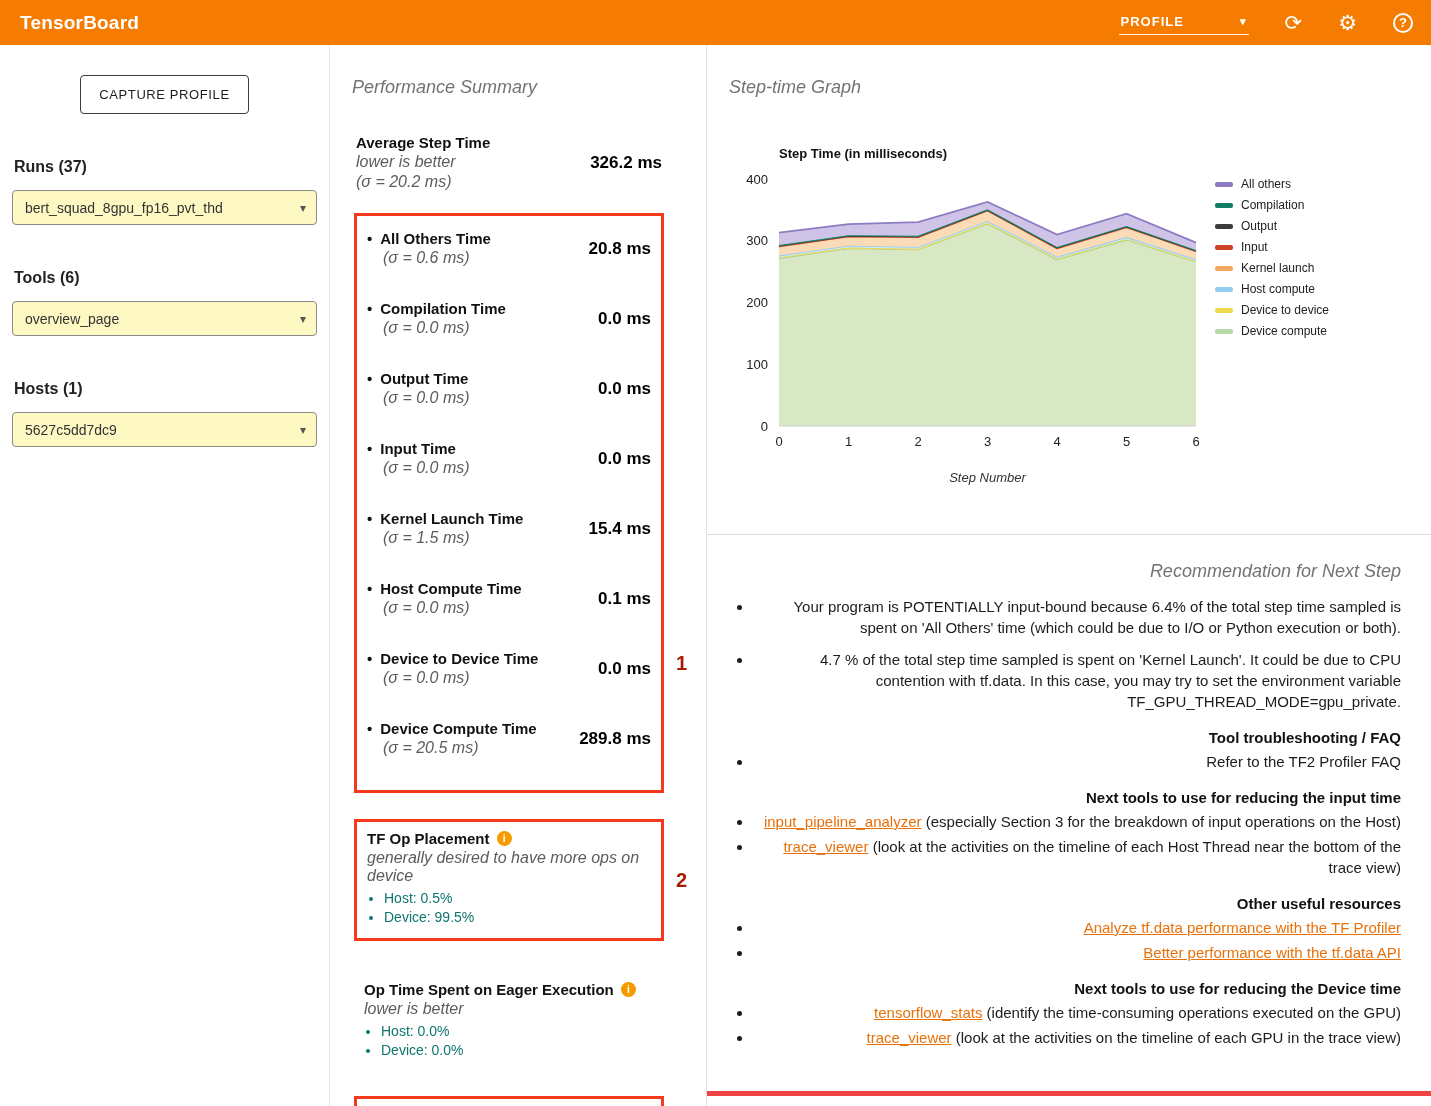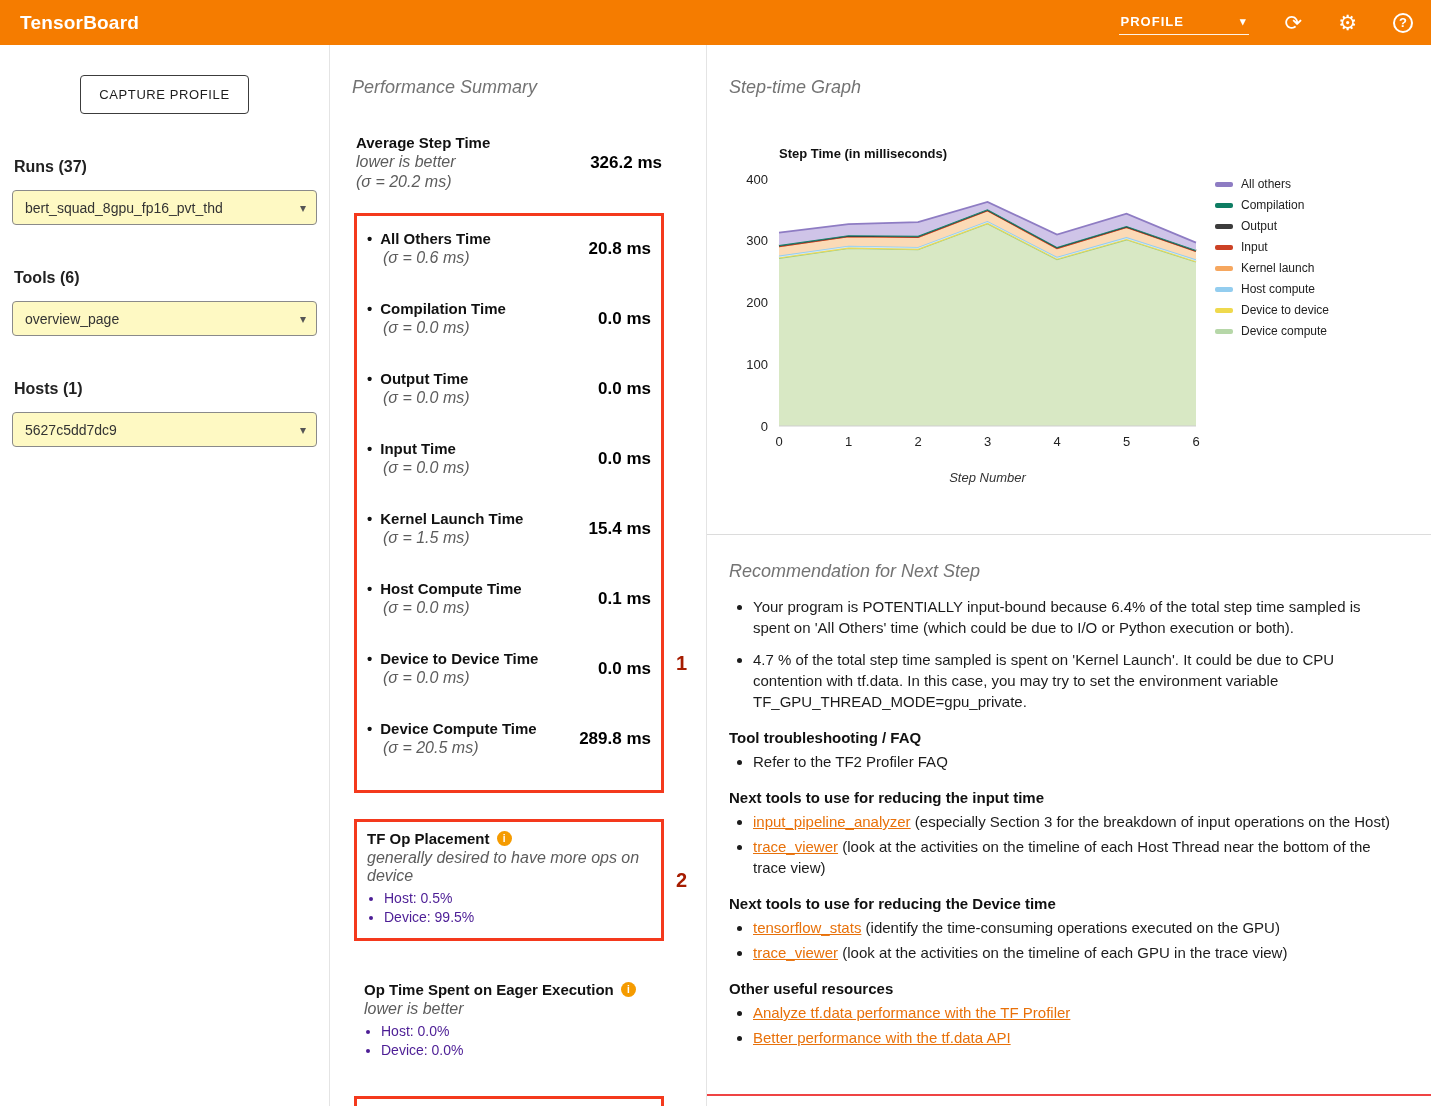--- a/index.html
+++ b/index.html
@@ -75,37 +75,37 @@
   .metrics-box .anno-num { top: 76%; }
   .opbox { margin: 26px 24px 0 2px; padding: 8px 10px 10px 10px; }
   .opbox .anno-num, .precbox .anno-num { top: 50%; transform: translateY(-50%); }
   .sec-title { font-size: 15px; font-weight: 700; color: #111; display: flex; align-items: center; gap: 7px; }
   .info {
     width: 15px; height: 15px; border-radius: 50%; background: var(--info, #f59b00);
     color: #fff; font-size: 10px; font-weight: 700; font-style: normal;
     display: inline-flex; align-items: center; justify-content: center; cursor: pointer;
   }
   .mini-list { margin: 5px 0 0 0; padding-left: 17px; }
-  .mini-list li { font-size: 14px; color: #4c1d95; margin-bottom: 3px; }
+  .mini-list li { font-size: 14px; color: #0f766e; margin-bottom: 3px; }
   .plain-sec { margin: 40px 24px 12px 12px; }
   .precbox { margin: 38px 24px 0 2px; padding: 8px 10px 14px 10px; height: 120px; }
 
   
   .card-steptime { height: 490px; flex: 0 0 490px; border-bottom: 1px solid #dcdcdc; padding: 32px 24px 0 22px; }
   .chart-title { margin: 48px 0 0 50px; font-size: 13px; font-weight: 700; color: #111; }
   .chart-row { display: flex; align-items: flex-start; margin-top: 4px; }
   svg text.tick { font-family: "Liberation Sans", sans-serif; font-size: 13px; fill: #222; }
   svg text.xlabel { font-family: "Liberation Sans", sans-serif; font-size: 13px; font-style: italic; fill: #333; }
   .legend { margin: 12px 0 0 6px; display: flex; flex-direction: column; gap: 7px; }
   .legend-row { display: flex; align-items: center; gap: 8px; }
   .legend-swatch { width: 18px; height: 5px; border-radius: 2px; display: inline-block; flex: 0 0 18px; }
   .legend-label { font-size: 12px; color: #222; }
 
   
-  .card-rec { height: 561px; border-bottom: 2px solid #ef4444; padding: 26px 30px 0 22px; overflow: hidden; }
+  .card-rec { height: 561px; border-bottom: 5px solid #ef4444; padding: 26px 30px 0 22px; overflow: hidden; text-align: right; }
   .rec-bullets { margin: 14px 0 0 0; padding-left: 24px; }
   .rec-bullets li { font-size: 15px; line-height: 21px; color: #1c1c1c; margin-bottom: 11px; max-width: 660px; }
   .rec-head { font-size: 15px; font-weight: 700; color: #111; margin-top: 17px; }
   .rec-list { margin: 5px 0 0 0; padding-left: 24px; }
   .rec-list li { font-size: 15px; line-height: 21px; color: #1c1c1c; margin-bottom: 4px; max-width: 660px; }
   .rec-link { color: var(--link, #e8710a); text-decoration: underline; cursor: pointer; }
 </style>
 </head>
 <body>
 
@@ -364,31 +364,31 @@
 
         <div class="rec-section">
           <div class="rec-head">Next tools to use for reducing the input time</div>
           <ul class="rec-list">
             <li><a href="#" class="rec-link">input_pipeline_analyzer</a><span> (especially Section 3 for the breakdown of input operations on the Host)</span></li>
             <li><a href="#" class="rec-link">trace_viewer</a><span> (look at the activities on the timeline of each Host Thread near the bottom of the trace view)</span></li>
           </ul>
         </div>
 
         <div class="rec-section">
+          <div class="rec-head">Other useful resources</div>
+          <ul class="rec-list">
+            <li><a href="#" class="rec-link">Analyze tf.data performance with the TF Profiler</a><span></span></li>
+            <li><a href="#" class="rec-link">Better performance with the tf.data API</a><span></span></li>
+          </ul>
+        </div>
+
+        <div class="rec-section">
           <div class="rec-head">Next tools to use for reducing the Device time</div>
           <ul class="rec-list">
             <li><a href="#" class="rec-link">tensorflow_stats</a><span> (identify the time-consuming operations executed on the GPU)</span></li>
             <li><a href="#" class="rec-link">trace_viewer</a><span> (look at the activities on the timeline of each GPU in the trace view)</span></li>
           </ul>
         </div>
-
-        <div class="rec-section">
-          <div class="rec-head">Other useful resources</div>
-          <ul class="rec-list">
-            <li><a href="#" class="rec-link">Analyze tf.data performance with the TF Profiler</a><span></span></li>
-            <li><a href="#" class="rec-link">Better performance with the tf.data API</a><span></span></li>
-          </ul>
-        </div>
       </div>
 
     </section>
   </div>
 </div>
 
 </body></html>

